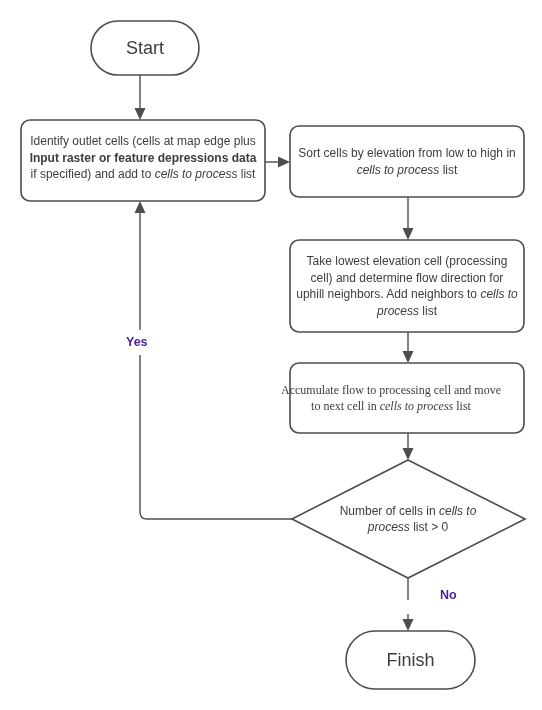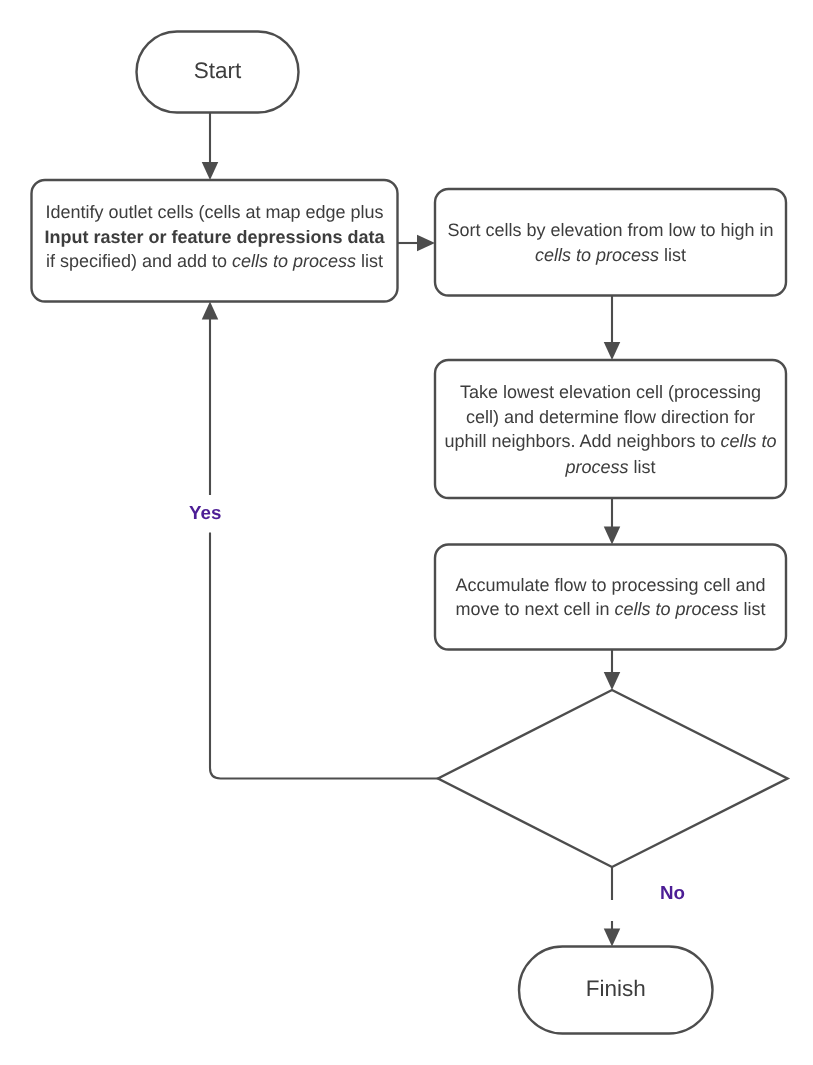--- a/index.html
+++ b/index.html
@@ -48,21 +48,21 @@
     justify-content: center;
     text-align: center;
     font-family: "Liberation Sans", sans-serif;
     font-size: 12px;
     line-height: 16.5px;
     color: #3d3d3d;
     pointer-events: none;
     box-sizing: border-box;
   }
   .node-text > span { display: block; width: 100%; }
-  .terminal-text { font-size: 15px; }
+  .terminal-text { font-size: 18px; }
   .edge-label {
     position: absolute;
     font-family: "Liberation Sans", sans-serif;
     font-size: 12.5px;
     font-weight: bold;
     color: #4c1d95;
     white-space: nowrap;
   }
   b { font-weight: bold; }
   i { font-style: italic; }
@@ -122,24 +122,27 @@
   </div>
 
   <div class="node-text" style="left:296px; top:240px; width:222px; height:92px;">
     <span>Take lowest elevation cell (processing cell) and determine flow direction for uphill neighbors. Add neighbors to <i>cells to process</i> list</span>
   </div>
 
   <div class="node-text" style="left:296px; top:126px; width:222px; height:71px;">
     <span>Sort cells by elevation from low to high in <i>cells to process</i> list</span>
   </div>
 
-  <div class="node-text" style="left:296px; top:363px; width:222px; height:70px;">
+  <div class="node-text" style="left:280px; top:363px; width:222px; height:70px;font-family:Liberation Serif, serif;">
     <span>Accumulate flow to processing cell and move to next cell in <i>cells to process</i> list</span>
   </div>
 
+  <div class="node-text" style="left:329px; top:489px; width:158px; height:60px;">
+    <span>Number of cells in <i>cells to process</i> list &gt; 0</span>
+  </div>
 
   <div class="node-text terminal-text" style="left:346px; top:631px; width:129px; height:58px;">
     <span>Finish</span>
   </div>
 
   <div class="edge-label" style="left:126px; top:335px;">
     <span>Yes</span>
   </div>
 
   <div class="edge-label" style="left:392px; top:588px;padding-left:48px;">

